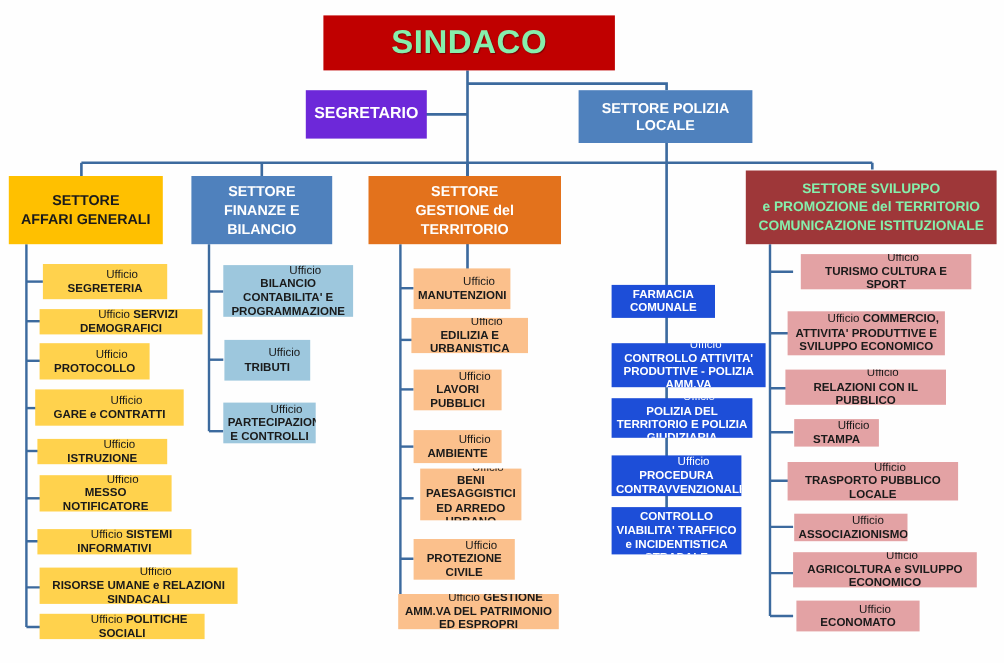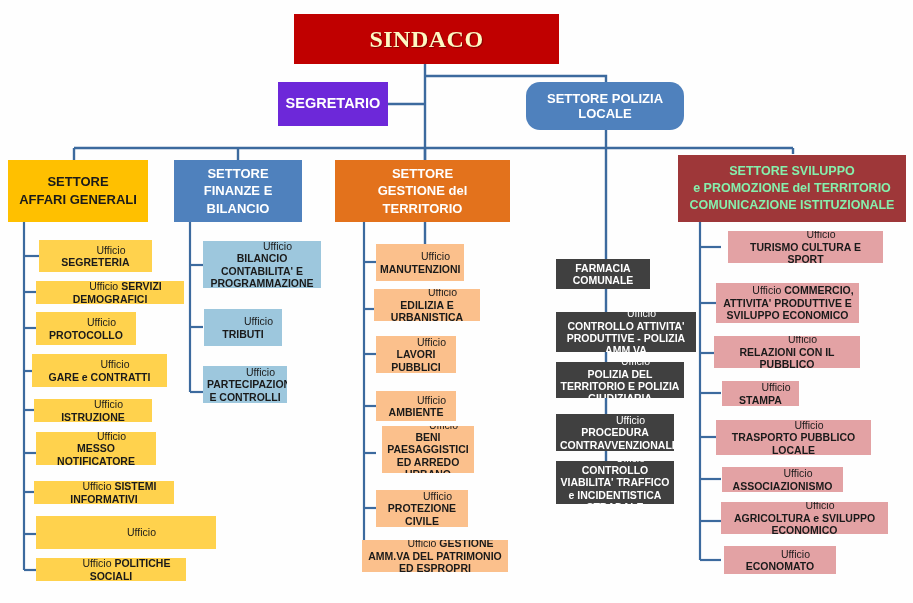--- a/index.html
+++ b/index.html
@@ -27,55 +27,53 @@
     padding: 2px 4px;
     overflow: hidden;
   }
   .node .txt { display: block; width: 100%; }
   .node .lite { font-weight: 400; }
   .node .bold { font-weight: bold; }
 
   
   .n-sindaco {
     background: #c00000;
-    color: #fef9c3;
-    font-size: 24px;
+    color: #86efac;
+    font-size: 30px;
     font-weight: bold;
     letter-spacing: 0.5px;
     text-shadow: 1px 1px 1px rgba(0,0,0,.35);
-    font-family: Liberation Serif, serif;
   }
   .n-segretario {
     background: #6d28d9;
     color: #ffffff;
     font-size: 14.5px;
     font-weight: bold;
     margin-left: 13px;
   }
   .n-polizia-head {
     background: #4f81bd;
     color: #ffffff;
     font-size: 13px;
     font-weight: bold;
-    border-radius: 14px;
   }
 
   
   .sec { font-size: 13px; line-height: 1.35; }
   .sec-affari      { background: #ffc000; color: #1a1a1a; font-weight: bold; }
   .sec-finanze     { background: #4f81bd; color: #ffffff; font-weight: bold; }
   .sec-territorio  { background: #e3721c; color: #ffffff; font-weight: bold; }
   .sec-sviluppo    { background: #9e3739; color: #86efac; font-weight: bold; font-size: 12.5px; }
 
   
   .leaf { font-size: 10.5px; }
   .c-yellow { background: #ffd24d; color: #1a1a1a; }
   .c-blue   { background: #9dc7dd; color: #1a1a1a; }
   .c-orange { background: #fbc08c; color: #1a1a1a; }
-  .c-steel  { background: #404040; color: #ffffff; }
+  .c-steel  { background: #1d4ed8; color: #ffffff; }
   .c-pink   { background: #e3a2a4; color: #1a1a1a; }
 
   .leaf .lite { font-weight: 400; padding-left: 31px; }
   .leaf .bold { font-weight: bold; }
 </style>
 </head>
 <body>
 
 <div id="chart">
 
@@ -199,21 +197,21 @@
       <div class="node leaf c-yellow" style="left: 34px; top: 399px; width: 118px; height: 23px; align-items: center;">
         <span class="txt"><span class="lite">Ufficio </span><span class="bold">ISTRUZIONE</span></span>
       </div>
       <div class="node leaf c-yellow" style="left: 36px; top: 432px; width: 120px; height: 33px;">
         <span class="txt"><span class="lite">Ufficio</span><br><span class="bold">MESSO NOTIFICATORE</span></span>
       </div>
       <div class="node leaf c-yellow" style="left: 34px; top: 481px; width: 140px; height: 23px;">
         <span class="txt"><span class="lite">Ufficio  </span><span class="bold">SISTEMI INFORMATIVI</span></span>
       </div>
       <div class="node leaf c-yellow" style="left: 36px; top: 516px; width: 180px; height: 33px;">
-        <span class="txt"><span class="lite">Ufficio</span><br></span>
+        <span class="txt"><span class="lite">Ufficio</span><br><span class="bold">RISORSE UMANE e RELAZIONI SINDACALI</span></span>
       </div>
       <div class="node leaf c-yellow" style="left: 36px; top: 558px; width: 150px; height: 23px; justify-content: flex-end;">
         <span class="txt"><span class="lite">Ufficio  </span><span class="bold">POLITICHE SOCIALI</span></span>
       </div>
     </div>
   <div id="finanze-col">
       <div class="node leaf c-blue" style="left: 203px; top: 241px; width: 118px; height: 47px;">
         <span class="txt"><span class="lite">Ufficio</span><br><span class="bold">BILANCIO CONTABILITA' E PROGRAMMAZIONE</span></span>
       </div>
       <div class="node leaf c-blue" style="left: 204px; top: 309px; width: 78px; height: 37px;">
@@ -272,21 +270,21 @@
       </div>
       <div class="node leaf c-pink" style="left: 714px; top: 336px; width: 146px; height: 32px;">
         <span class="txt"><span class="lite">Ufficio</span><br><span class="bold">RELAZIONI CON IL PUBBLICO</span></span>
       </div>
       <div class="node leaf c-pink" style="left: 722px; top: 381px; width: 77px; height: 25px;">
         <span class="txt"><span class="lite">Ufficio </span><span class="bold">STAMPA</span></span>
       </div>
       <div class="node leaf c-pink" style="left: 716px; top: 420px; width: 155px; height: 35px;">
         <span class="txt"><span class="lite">Ufficio</span><br><span class="bold">TRASPORTO PUBBLICO LOCALE</span></span>
       </div>
-      <div class="node leaf c-pink" style="left: 722px; top: 467px; width: 121px; height: 25px;">
+      <div class="node leaf c-pink" style="left: 722px; top: 467px; width: 103px; height: 25px;">
         <span class="txt"><span class="lite">Ufficio </span><span class="bold">ASSOCIAZIONISMO</span></span>
       </div>
       <div class="node leaf c-pink" style="left: 721px; top: 502px; width: 167px; height: 32px;">
         <span class="txt"><span class="lite">Ufficio</span><br><span class="bold">AGRICOLTURA e SVILUPPO ECONOMICO</span></span>
       </div>
       <div class="node leaf c-pink" style="left: 724px; top: 546px; width: 112px; height: 28px;">
         <span class="txt"><span class="lite">Ufficio </span><span class="bold">ECONOMATO</span></span>
       </div>
     </div>
 

